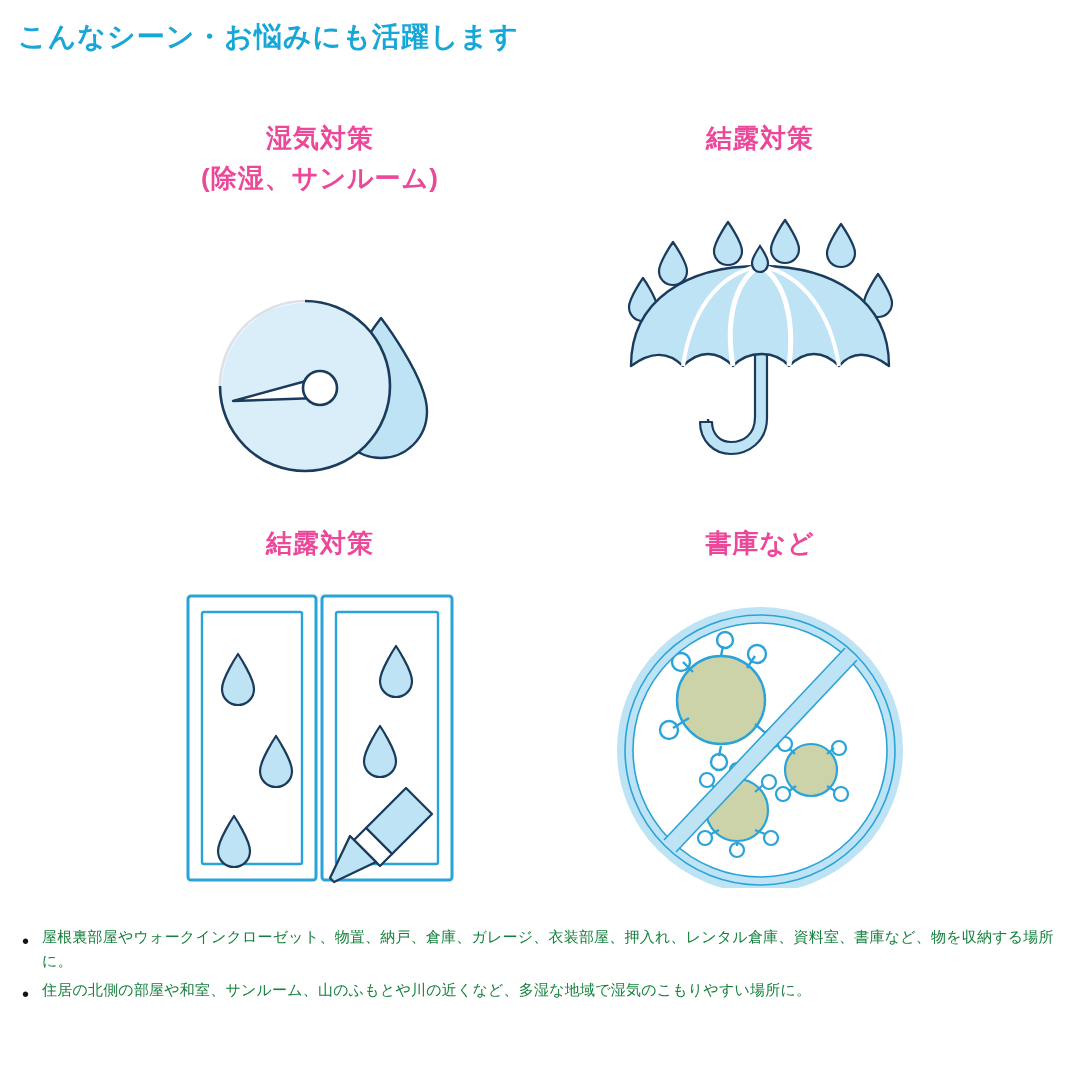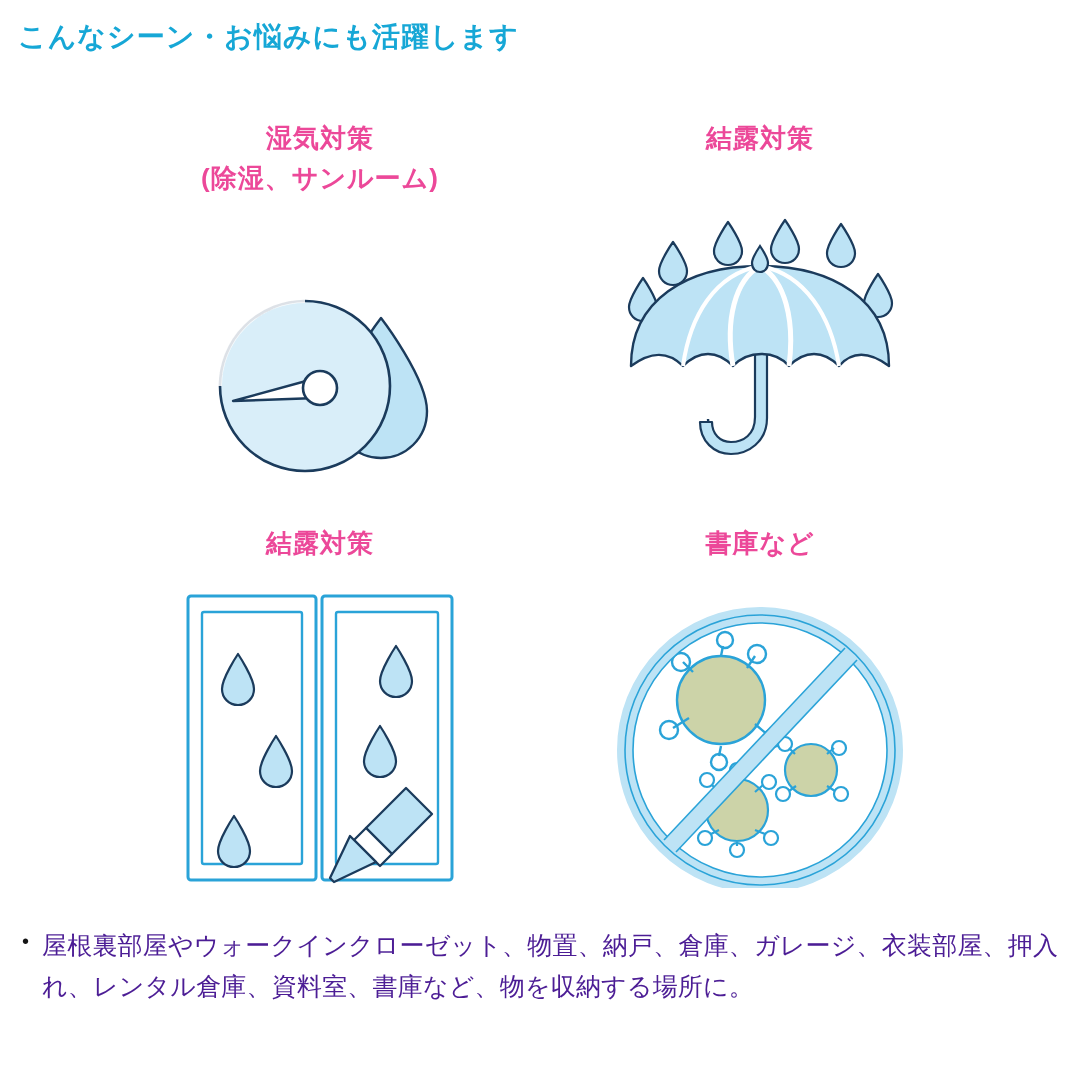--- a/index.html
+++ b/index.html
@@ -74,23 +74,23 @@
     left: 14px;
     top: 925px;
     width: 1052px;
     margin: 0;
     padding: 0;
     list-style: none;
   }
   .bullets li {
     position: relative;
     padding-left: 28px;
-    font-size: 25px;
+    font-size: 15px;
     line-height: 1.62;
-    color: #4c1d95;
+    color: #15803d;
     margin-bottom: 4px;
     letter-spacing: 0.2px;
   }
   .bullets li::before {
     content: "•";
     position: absolute;
     left: 8px;
     top: 0;
     font-size: 20px;
     color: #141414;
@@ -238,15 +238,16 @@
           <line x1="49" y1="252" x2="230" y2="60" stroke="#2aa3d8" stroke-width="1.6"></line>
           <line x1="61" y1="264" x2="242" y2="72" stroke="#2aa3d8" stroke-width="1.6"></line>
         </svg>
       </div>
     </div>
 
   </div>
 
   <ul class="bullets">
     <li>屋根裏部屋やウォークインクローゼット、物置、納戸、倉庫、ガレージ、衣装部屋、押入れ、レンタル倉庫、資料室、書庫など、物を収納する場所に。</li>
+    <li>住居の北側の部屋や和室、サンルーム、山のふもとや川の近くなど、多湿な地域で湿気のこもりやすい場所に。</li>
   </ul>
 
 </div>
 
 </body></html>

